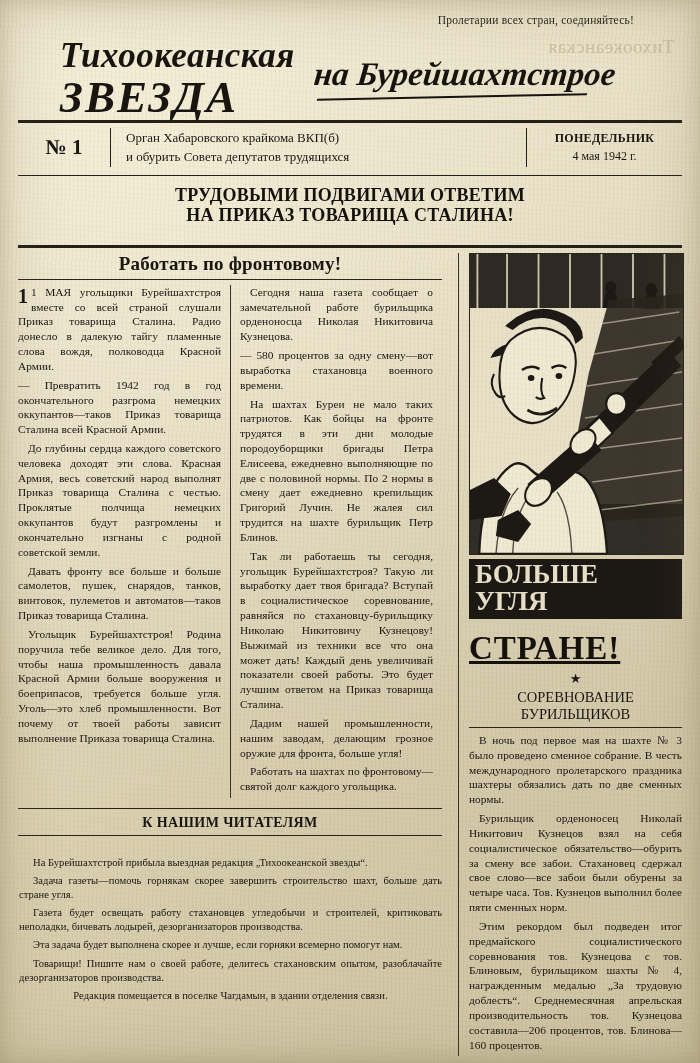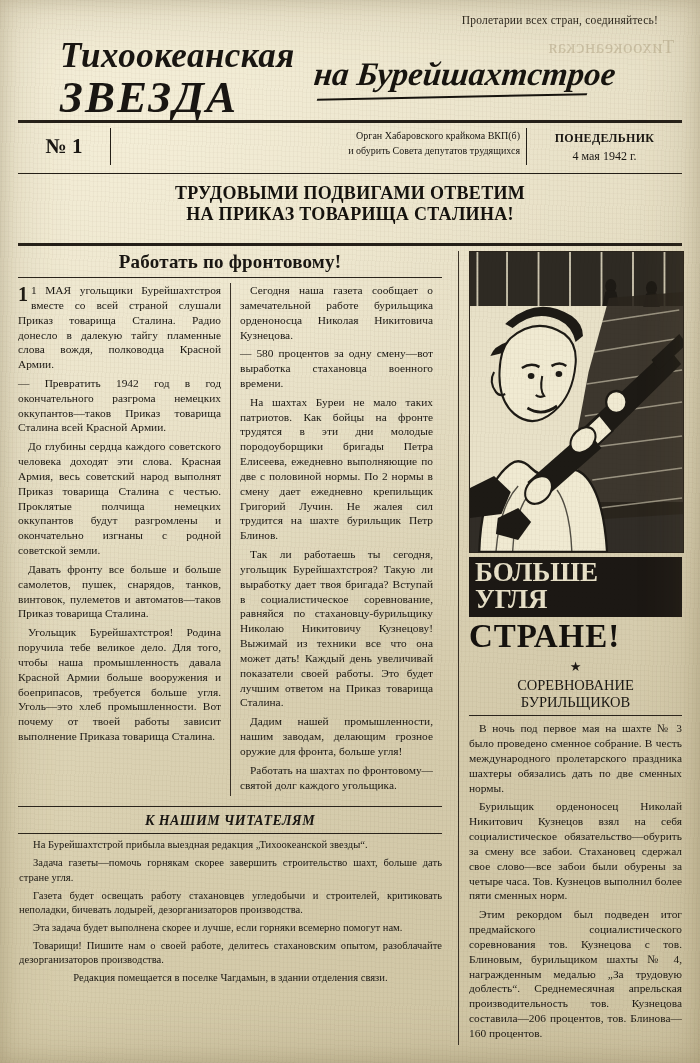--- a/index.html
+++ b/index.html
@@ -56,21 +56,21 @@
     font-family: "Liberation Serif", serif;
     font-size: 19px;
     color: rgba(150,132,96,0.35);
     transform: scaleX(-1);
     letter-spacing: 0.5px;
     white-space: nowrap;
   }
   .slogan {
     position: absolute;
     top: 14px;
-    right: 24px;
+    right: 48px;
     font-size: 11.5px;
     font-family: "Liberation Serif", serif;
     color: #241f18;
     letter-spacing: 0.2px;
   }
   .title-main {
     position: absolute;
     left: 42px;
     top: 38px;
     font-family: "Liberation Serif", serif;
@@ -123,26 +123,26 @@
   .issue-no {
     width: 92px;
     font-size: 21px;
     font-weight: bold;
     display: flex;
     align-items: center;
     justify-content: center;
   }
   .organ {
     flex: 1;
-    text-align: right;
-    font-size: 10px;
+    text-align: left;
+    font-size: 13px;
     line-height: 1.45;
     border-left: 1px solid #241f18;
     border-right: 1px solid #241f18;
-    padding: 1px 6px 0 0;
+    padding: 1px 6px 0 15px;
   }
   .dateblock {
     width: 155px;
     text-align: center;
     font-size: 12px;
     line-height: 1.5;
     padding-top: 1px;
   }
   .dateblock .dow { font-weight: bold; letter-spacing: 0.3px; }
 
@@ -216,25 +216,26 @@
     display: inline-block;
     font-weight: bold;
     font-size: 27px;
     letter-spacing: 0px;
     background: #1c1814;
     color: #e7e0c7;
     padding: 2px 6px 4px 6px;
   }
   .slogan-box .s2 {
     display: block;
-    margin-top: 3px;
+    margin-top: 13px;
     font-weight: bold;
     font-size: 33px;
     letter-spacing: 1px;
     color: #15120e;
+    text-decoration: underline;
   }
   .star {
     text-align: center;
     font-size: 13px;
     margin: 6px 0 2px 0;
     color: #1c1814;
   }
   .sub-head {
     text-align: center;
     font-weight: normal;
@@ -247,26 +248,25 @@
 
   
   .readers {
     margin-top: 10px;
     border-top: 1px solid #2a241c;
     padding-top: 6px;
   }
   .readers-head {
     text-align: center;
     font-weight: bold;
-    font-style: italic;
     font-size: 14px;
     letter-spacing: 0.4px;
     padding-bottom: 4px;
     border-bottom: 1px solid #2a241c;
-    margin-bottom: 4px;
+    margin-bottom: 20px;
   }
   p.small {
     margin: 0 0 4px 1px;
     font-size: 10.6px;
     line-height: 1.33;
     text-align: justify;
     text-indent: 14px;
   }
   p.small.center { text-align: center; text-indent: 0; }
 

